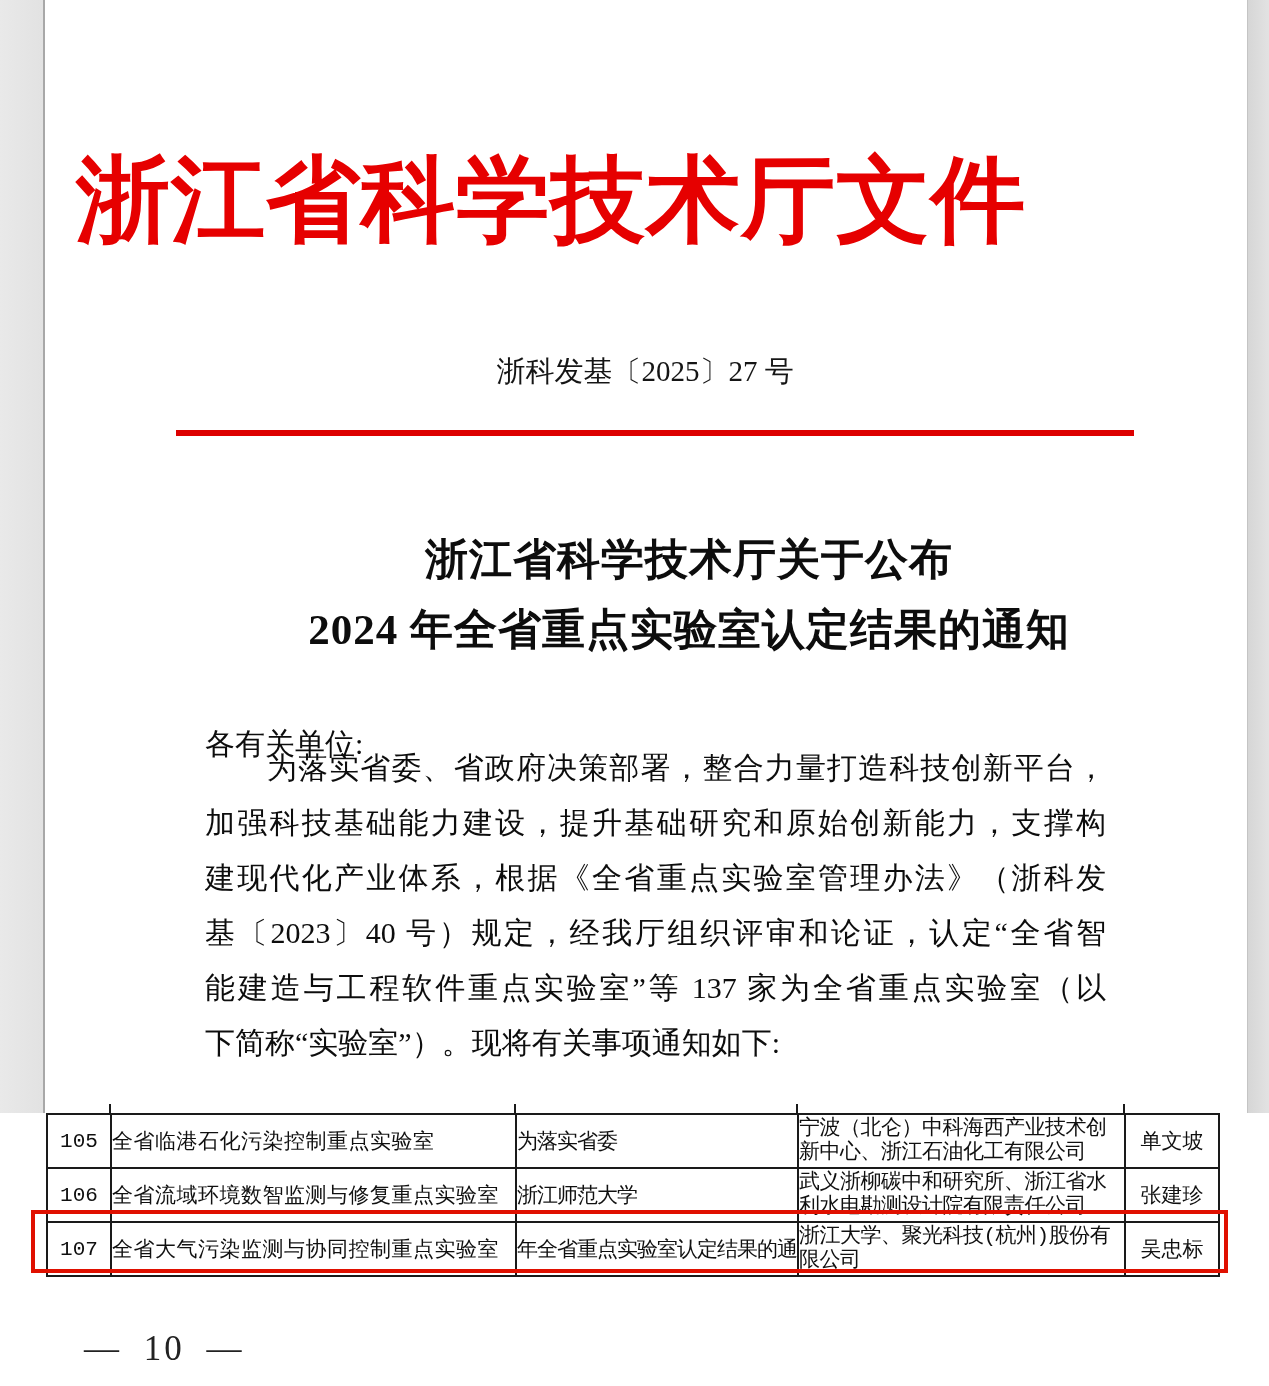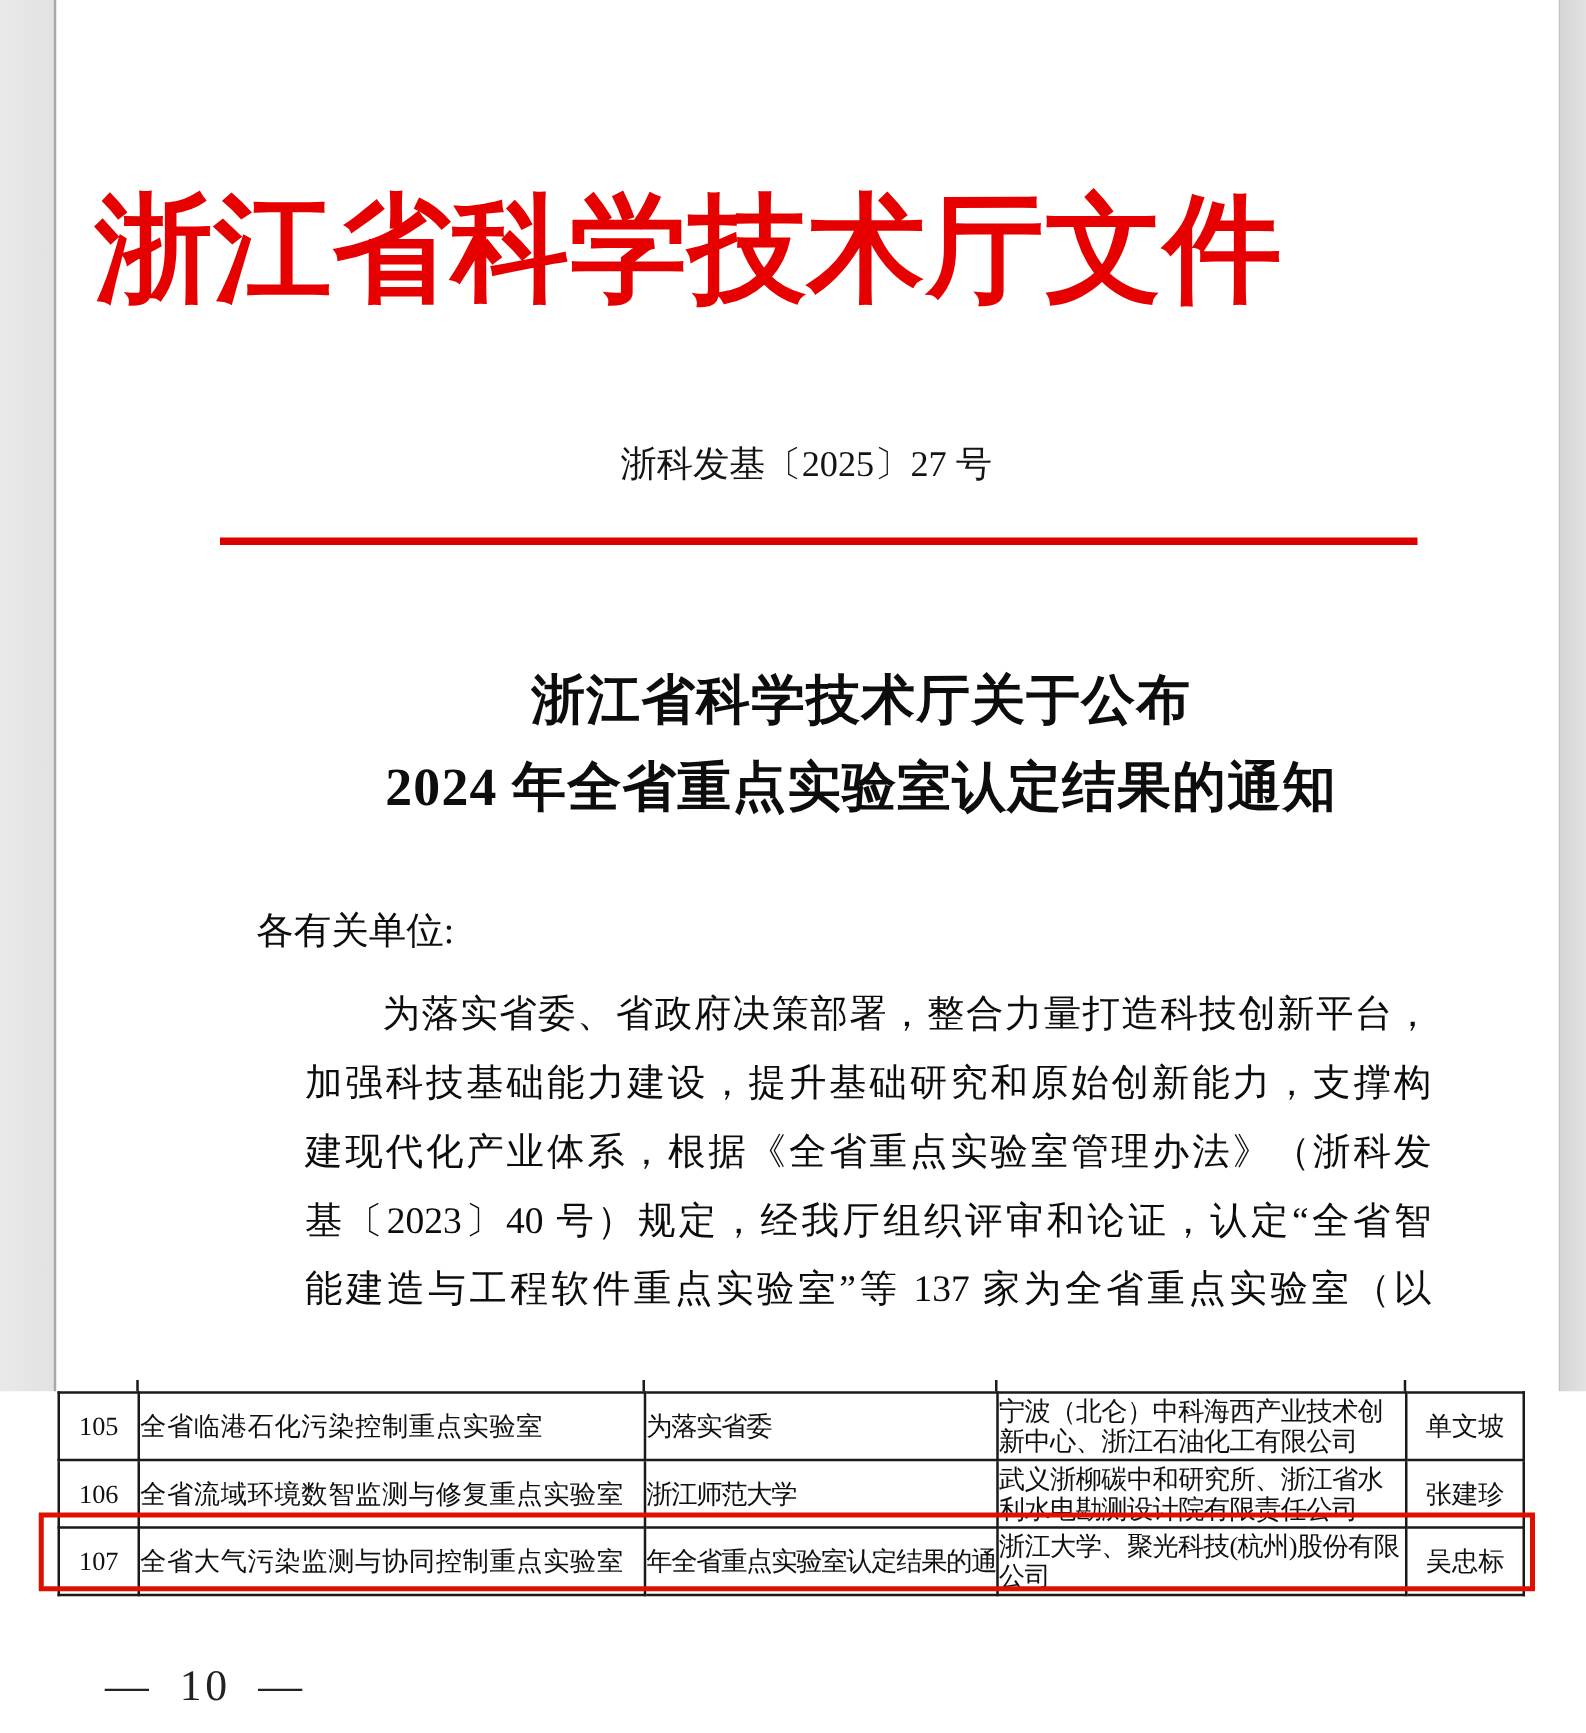--- a/index.html
+++ b/index.html
@@ -41,33 +41,33 @@
   .notice-line {
     left:43px; width:1204px; text-align:center;
     font-size:43px; font-weight:bold; color:#0d0d0d; letter-spacing:1px;padding-left:44px;
   }
   .notice-line.l1 { top:531px; }
   .notice-line.l2 { top:601px; }
 
   .salutation {
     left:205px; top:724px; font-size:30px; color:#0d0d0d;
   }
-  .body-block { left:205px; top:784px; width:901px;margin-left:39px; }
+  .body-block { left:205px; top:740px; width:901px; }
   .body-line {
     height:55px; line-height:55px; font-size:30px; color:#0d0d0d;
     text-align:justify; text-align-last:justify; overflow:hidden;
   }
   .body-line.indent { text-indent:62px; }
   .body-line.last { text-align-last:left; }
 
   
   table.results {
     position:absolute; left:46px; top:1113px; width:1172px;
     border-collapse:collapse; table-layout:fixed;
-    font-family:Liberation Serif, serif;
+    font-family:Liberation Mono, monospace;
     padding-left:43px;
   }
   table.results td {
     border:2px solid #1a1a1a; height:52px; padding:0;
     font-size:21px; color:#101010; vertical-align:middle;
     overflow:hidden;
   }
   td.cell-no { text-align:center; }
   td.cell-lab { padding-left:15px; letter-spacing:0.5px; }
   td.cell-host { padding-left:10px; font-size:20px; letter-spacing:-1px; white-space:nowrap; }
@@ -103,20 +103,21 @@
 <div class="abs notice-line l2">2024 年全省重点实验室认定结果的通知</div>
 
 <div class="abs salutation">各有关单位:</div>
 
 <div class="abs body-block">
   <div class="body-line indent">为落实省委、省政府决策部署，整合力量打造科技创新平台，</div>
   <div class="body-line">加强科技基础能力建设，提升基础研究和原始创新能力，支撑构</div>
   <div class="body-line">建现代化产业体系，根据《全省重点实验室管理办法》（浙科发</div>
   <div class="body-line">基〔2023〕40 号）规定，经我厅组织评审和论证，认定“全省智</div>
   <div class="body-line">能建造与工程软件重点实验室”等 137 家为全省重点实验室（以</div>
+  <div class="body-line last">下简称“实验室”）。现将有关事项通知如下:</div>
 </div>
 
 <div class="abs stub" style="left:109px"></div>
 <div class="abs stub" style="left:514px"></div>
 <div class="abs stub" style="left:796px"></div>
 <div class="abs stub" style="left:1123px"></div>
 
 <table class="results">
   <colgroup>
     <col style="width:64px">

